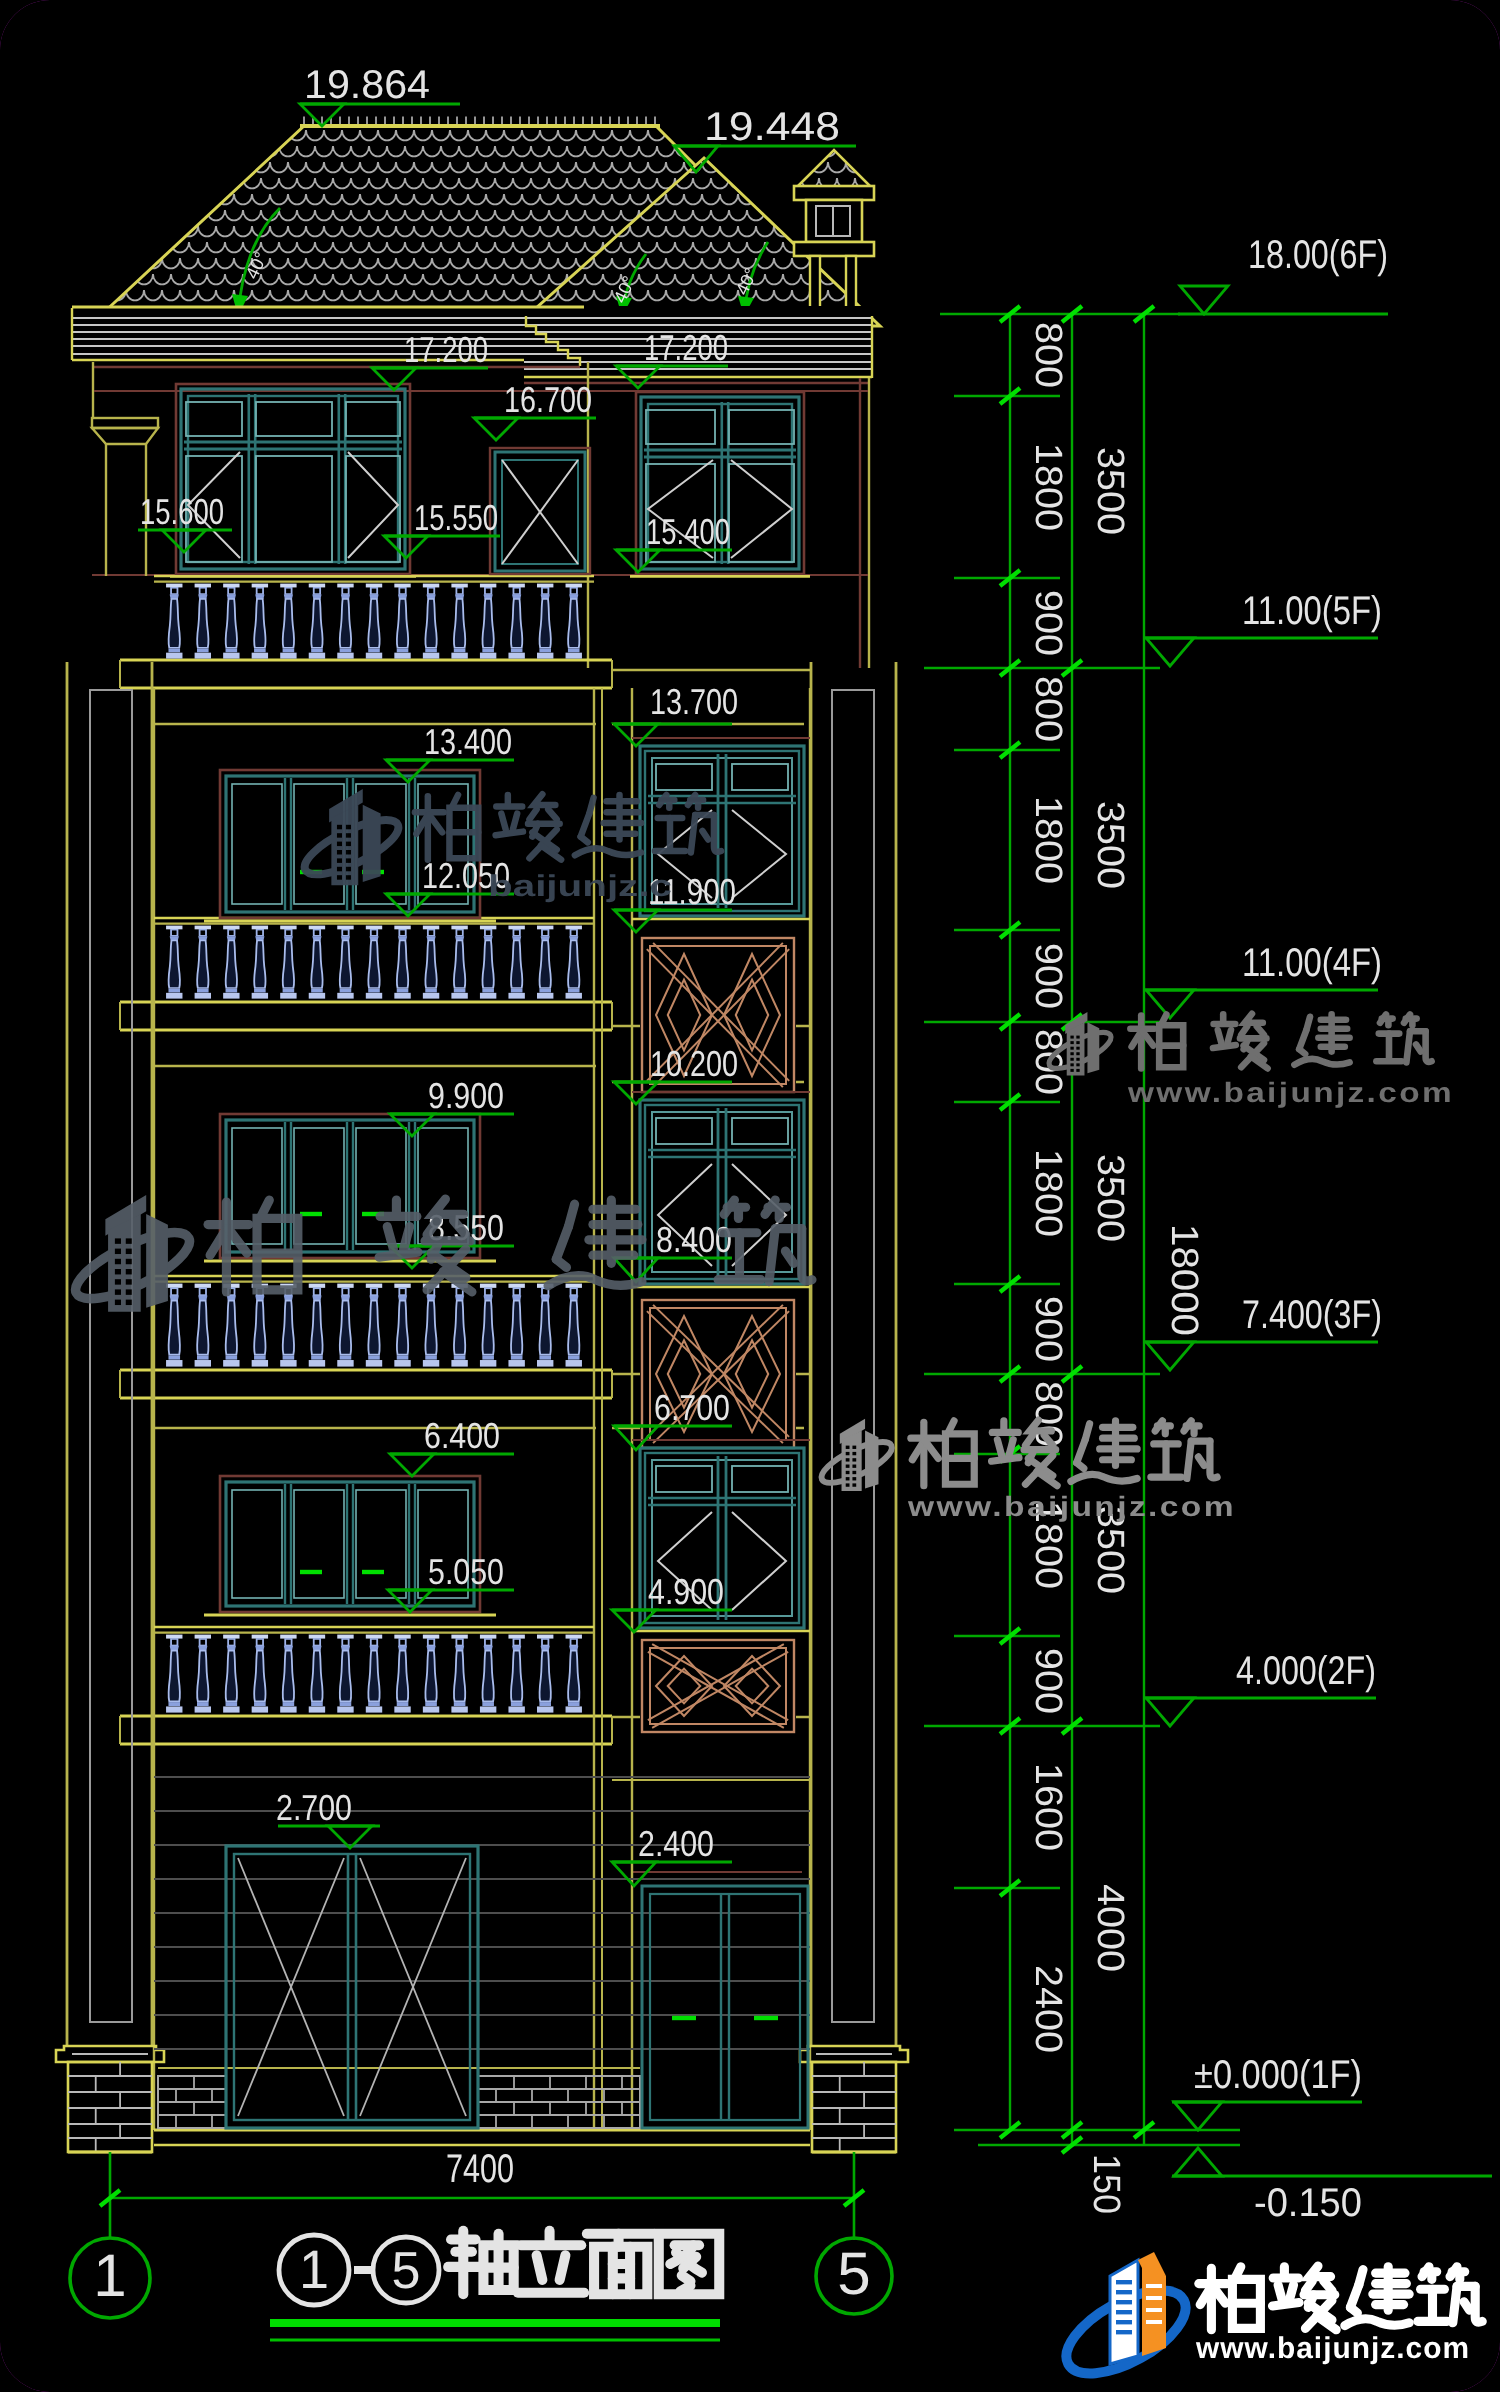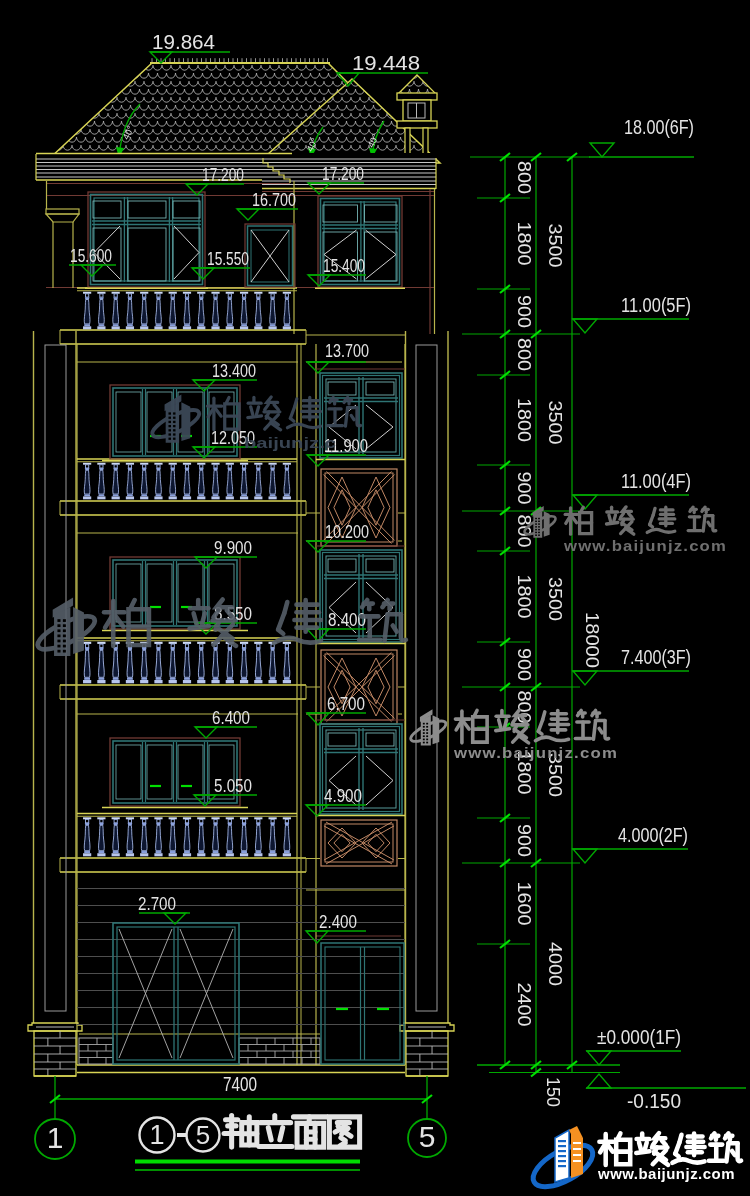--- a/index.html
+++ b/index.html
@@ -1,15 +1,15 @@
 <!DOCTYPE html>
 <html><head><meta charset="utf-8">
 <style>
 html,body{margin:0;padding:0;background:#000;}
-#page{position:relative;width:750px;height:1196px;background:#a21caf;overflow:hidden;}
+#page{position:relative;width:750px;height:1196px;background:#a21caf;overflow:hidden;border-radius:25px;}
 </style></head>
 <body>
 <div id="page"><svg width="750" height="1196" viewBox="0 0 750 1196" shape-rendering="crispEdges" text-rendering="optimizeLegibility">
       <rect width="750" height="1196" fill="#000"></rect>
       <g shape-rendering="auto">
         <defs>
 <pattern id="tile" width="9" height="16" patternUnits="userSpaceOnUse">
  <path d="M0,1 a4.5,5.2 0 0,0 9,0" stroke="#a9a9a9" stroke-width="0.9" fill="none"></path>
  <path d="M-4.5,9 a4.5,5.2 0 0,0 9,0 M4.5,9 a4.5,5.2 0 0,0 9,0" stroke="#a9a9a9" stroke-width="0.9" fill="none"></path>
 </pattern>

